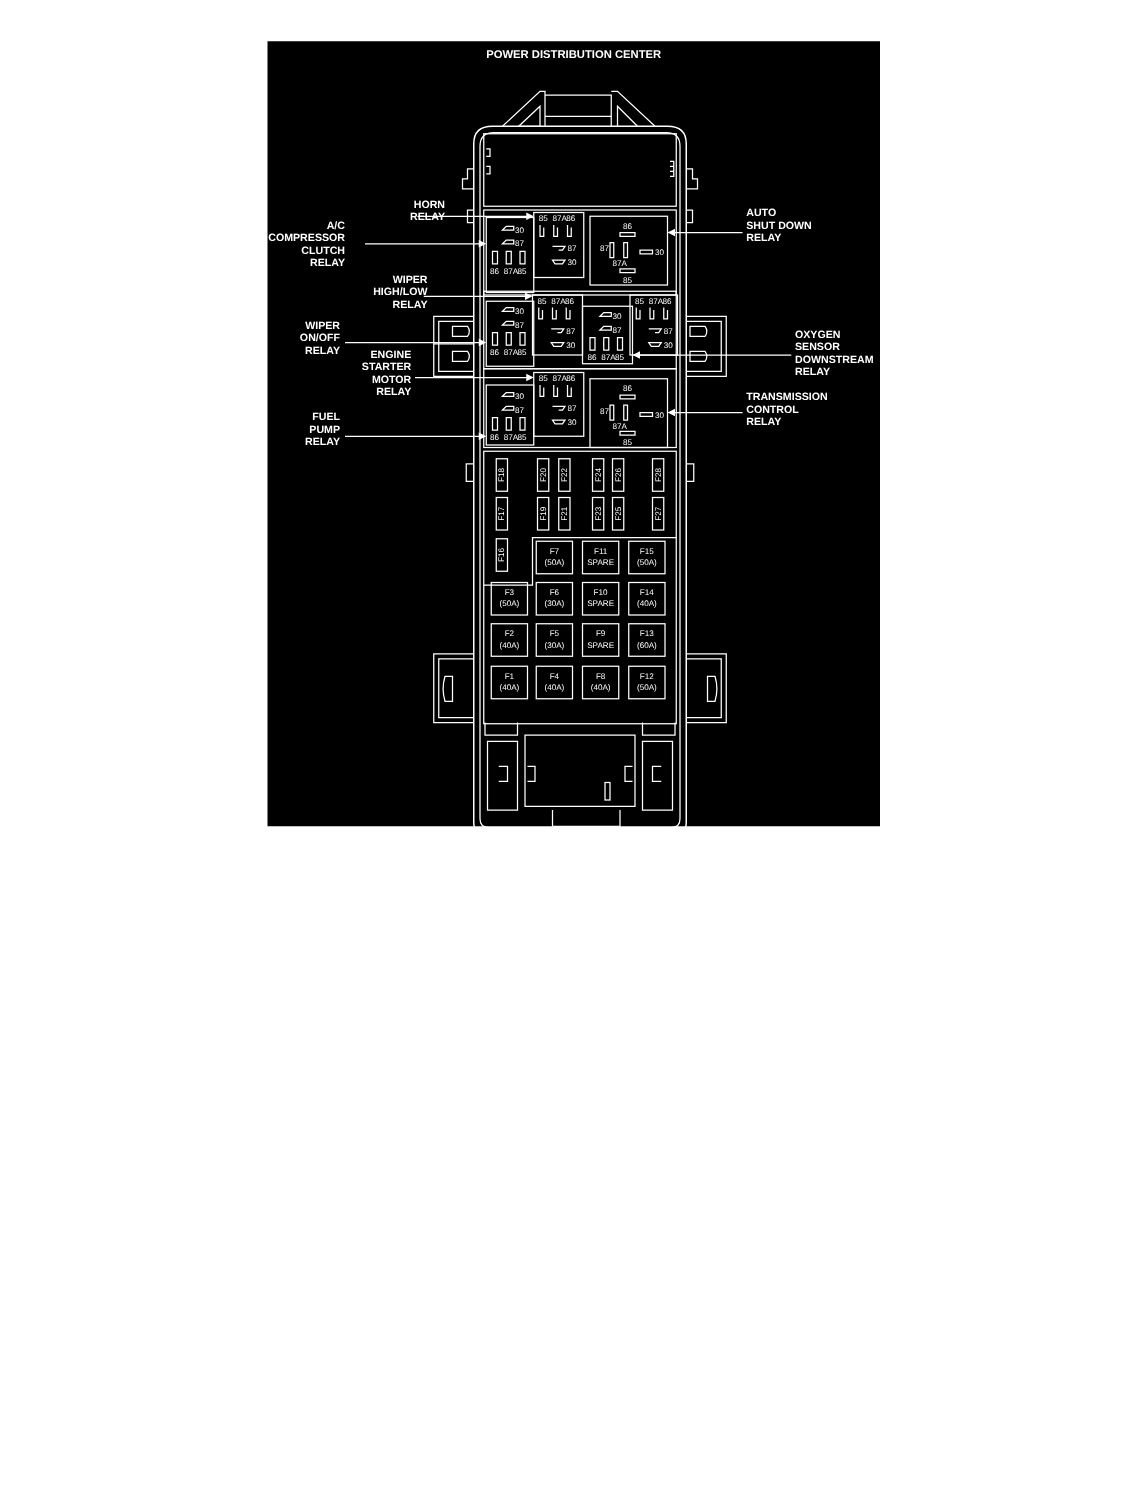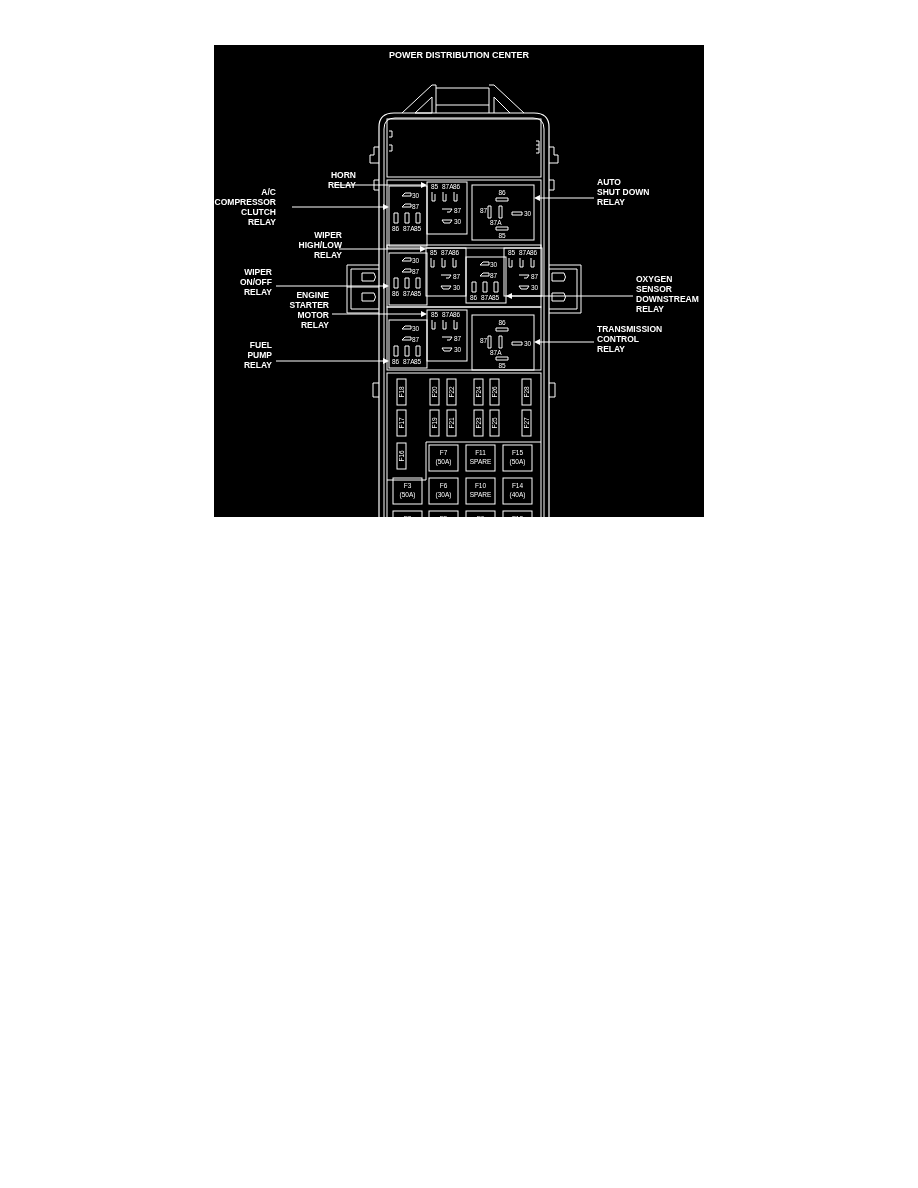--- a/index.html
+++ b/index.html
@@ -1,17 +1,17 @@
 <!DOCTYPE html>
 <html><head>
 <meta charset="utf-8">
 <style>
   html, body { margin:0; padding:0; background:#ffffff; }
   body { width:918px; height:1188px; position:relative; overflow:hidden; font-family:"Liberation Sans", sans-serif; }
-  #panel { position:absolute; left:214px; top:45px; width:490px; height:472px; background:#000; }
+  #panel { position:absolute; left:214px; top:33px; width:490px; height:628px; background:#000; }
   #panel svg { position:absolute; left:0; top:0; }
   .lbl { fill:#fff; font-family:"Liberation Sans", sans-serif; font-weight:bold; font-size:8.5px; }
   .title { fill:#fff; font-family:"Liberation Sans", sans-serif; font-weight:bold; font-size:9px; }
   .pin { fill:#fff; font-family:"Liberation Sans", sans-serif; font-size:6.5px; }
   .fz { fill:#fff; font-family:"Liberation Sans", sans-serif; font-size:6.5px; }
   .ln { stroke:#fff; fill:none; stroke-width:1; }
   .ln2 { stroke:#fff; fill:none; stroke-width:1.2; }
   .arrow { stroke:#fff; stroke-width:1; }
 </style>
 </head>

